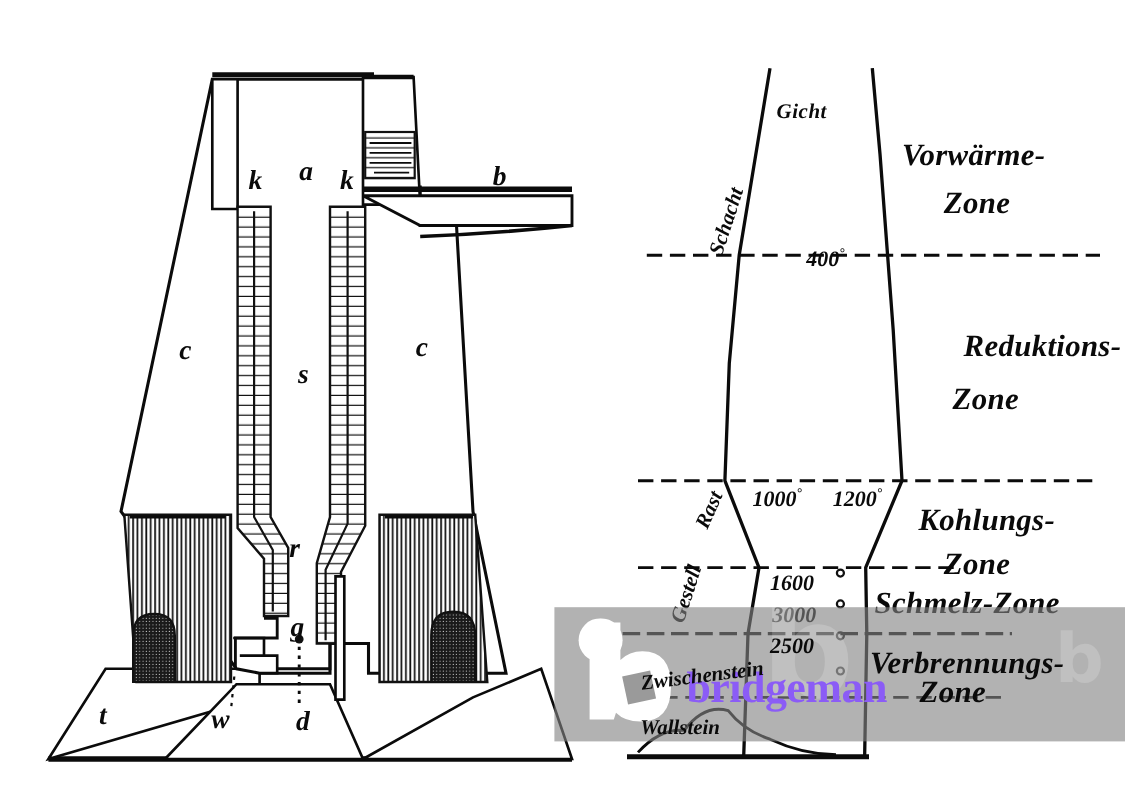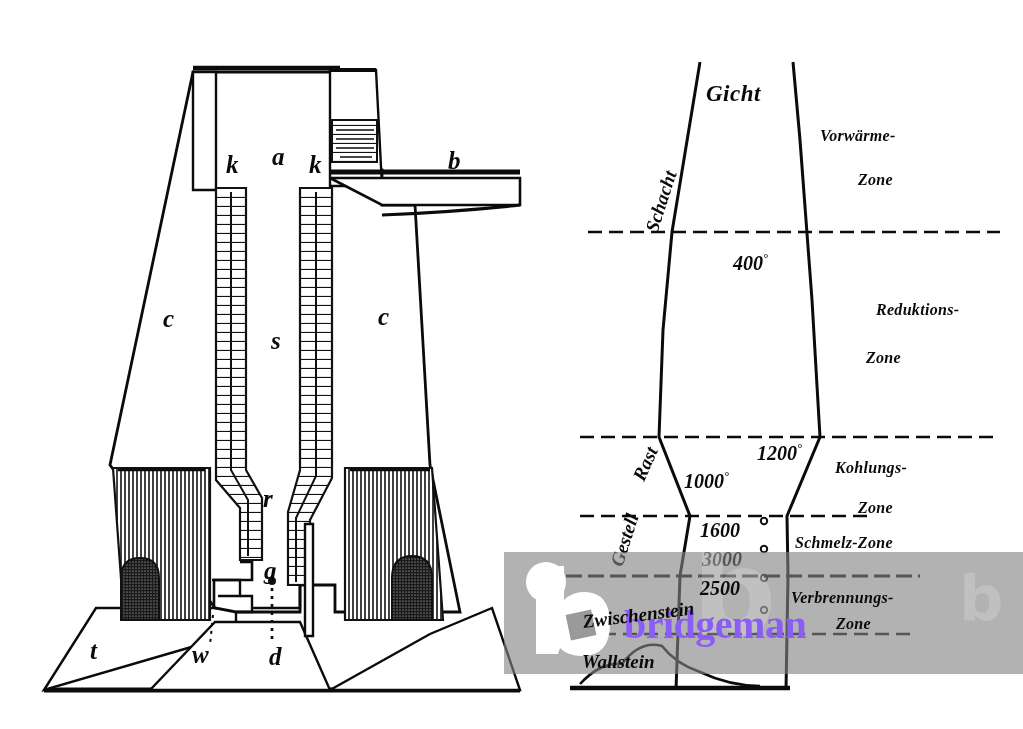--- a/index.html
+++ b/index.html
@@ -16,23 +16,23 @@
   .lbl{
     position:absolute;
     font-family:"Liberation Serif", serif;
     font-style:italic;
     color:#0a0a0a;
     white-space:nowrap;
     line-height:1;
     user-select:none;
   }
   .lbl.letter{font-size:25px;font-weight:700;}
-  .lbl.zone{font-size:16px;font-weight:600;letter-spacing:.3px;}
+  .lbl.zone{font-size:28px;font-weight:600;letter-spacing:.3px;}
   .lbl.temp{font-size:20px;font-weight:800;font-style:italic;}
-  .lbl.gicht{font-size:23px;font-weight:800;letter-spacing:.5px;}
+  .lbl.gicht{font-size:19px;font-weight:800;letter-spacing:.5px;margin-top:10px;}
   .lbl.section{font-size:19px;font-weight:800;}
   .lbl.stein{font-size:19px;font-weight:700;}
   .deg{font-size:12px;vertical-align:super;font-weight:700;}
 
   
   #wm{
     position:absolute;
     left:504px;top:552px;width:519px;height:122px;
     background:rgba(130,130,130,.62);
     overflow:hidden;
@@ -188,24 +188,24 @@
   <div class="lbl zone" style="left:866px;top:350px;">Zone</div>
 
   <div class="lbl zone" style="left:835px;top:460px;">Kohlungs-</div>
   <div class="lbl zone" style="left:858px;top:500px;">Zone</div>
 
   <div class="lbl zone" style="left:795px;top:535px;">Schmelz-Zone</div>
 
   <div class="lbl zone" style="left:791px;top:590px;z-index:6;">Verbrennungs-</div>
   <div class="lbl zone" style="left:836px;top:616px;z-index:6;">Zone</div>
 
-  <div class="lbl temp" style="left:733px;top:252px;text-align:center;">
+  <div class="lbl temp" style="left:733px;top:224px;text-align:center;">
     <span>400</span><span class="deg">°</span>
   </div>
-  <div class="lbl temp" style="left:684px;top:442px;margin-top:28px;">
+  <div class="lbl temp" style="left:684px;top:442px;">
     <span>1000</span><span class="deg">°</span>
   </div>
   <div class="lbl temp" style="left:757px;top:442px;">
     <span>1200</span><span class="deg">°</span>
   </div>
   <div class="lbl temp" style="left:700px;top:520px;">
     <span>1600</span>
   </div>
   <div class="lbl temp" style="left:702px;top:549px;">
     <span>3000</span>

